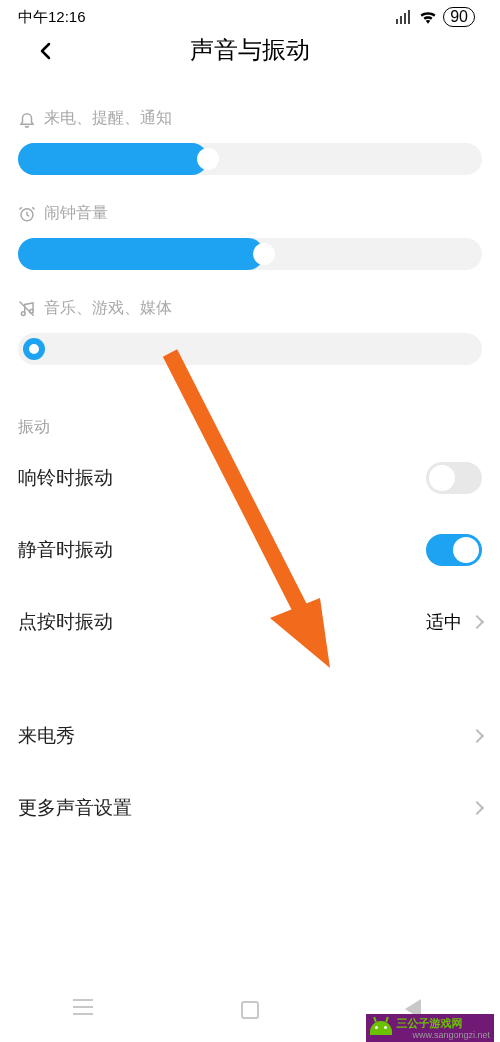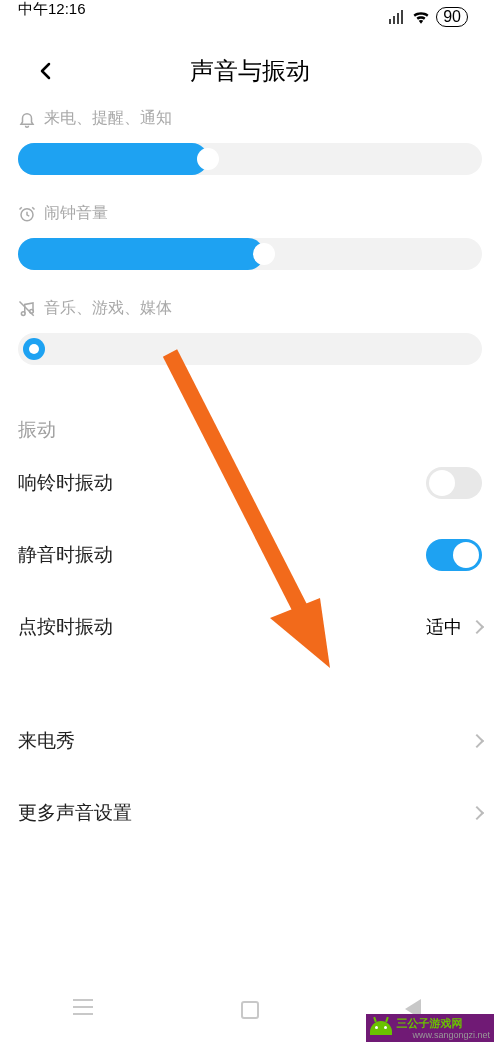--- a/index.html
+++ b/index.html
@@ -7,48 +7,48 @@
       width: 500px;
       height: 1042px;
       background: #ffffff;
       font-family: -apple-system, "PingFang SC", "Microsoft YaHei", sans-serif;
       color: #000;
       position: relative;
       overflow: hidden;
     }
     
     .status-bar {
-      display: flex; justify-content: space-between; 
-      height: 34px; padding: 0 32px 0 18px; font-size: 15px; font-weight: 500;
+      display: flex; justify-content: space-between; align-items: center;
+      height: 34px; padding: 0 25px 0 18px; font-size: 15px; font-weight: 500;
     }
     .status-icons { display: flex; align-items: center; gap: 6px; }
     .battery-pill { border: 1.5px solid #000; border-radius: 10px; padding: 0 6px; font-size: 16px; display: inline-flex; align-items: center; }
     
     .header {
-      display: flex; align-items: center; height: 74px; padding: 0 29px; position: relative;
+      display: flex; align-items: flex-start; height: 74px; padding: 0 29px; position: relative;
     }
     .back-btn { width: 34px; height: 34px; display: flex; align-items: center; justify-content: center; }
     .header-title { position: absolute; left: 0; right: 0; text-align: center; font-size: 24px; font-weight: 500; pointer-events: none; }
     
     .content { padding: 0 18px; }
     .slider-block { margin-top: 15px; margin-bottom: 28px; }
     .slider-block:first-child { margin-top: 0; }
     .slider-label-row { display: flex; align-items: center; gap: 8px; color: #a9a9a9; font-size: 16px; margin-bottom: 14px; }
     .slider-track {
       position: relative; height: 32px; background: #f2f2f2; border-radius: 18px;
     }
     .slider-fill { position: absolute; left: 0; top: 0; height: 100%; border-radius: 18px; background: #1ea2f2; }
     .slider-thumb {
       position: absolute; top: 50%; transform: translate(-50%, -50%);
       width: 22px; height: 22px; background: #fff; border-radius: 50%;
     }
     .slider-zero { left: 16px; background: #1ea2f2; }
     .slider-zero::after { content:""; position:absolute; left:50%; top:50%; width:10px; height:10px; background:#fff; border-radius:50%; transform:translate(-50%,-50%); }
     
-    .section-title { color: #a0a0a0; font-size: 19px; margin-top: 52px; margin-bottom: 4px; }
+    .section-title { color: #a0a0a0; font-size: 16px; margin-top: 52px; margin-bottom: 4px; }
     
     .row {
       display: flex; align-items: center; justify-content: space-between;
       height: 72px; font-size: 19px; color: #222;
     }
     .row-right { display: flex; align-items: center; gap: 10px; color: #000000; font-size: 18px; }
     .toggle { width: 56px; height: 32px; border-radius: 16px; position: relative; }
     .toggle-off { background: #e8e8e8; }
     .toggle-on { background: #1ea2f2; }
     .toggle-knob { position: absolute; width: 26px; height: 26px; background: #fff; border-radius: 50%; top: 3px; }

